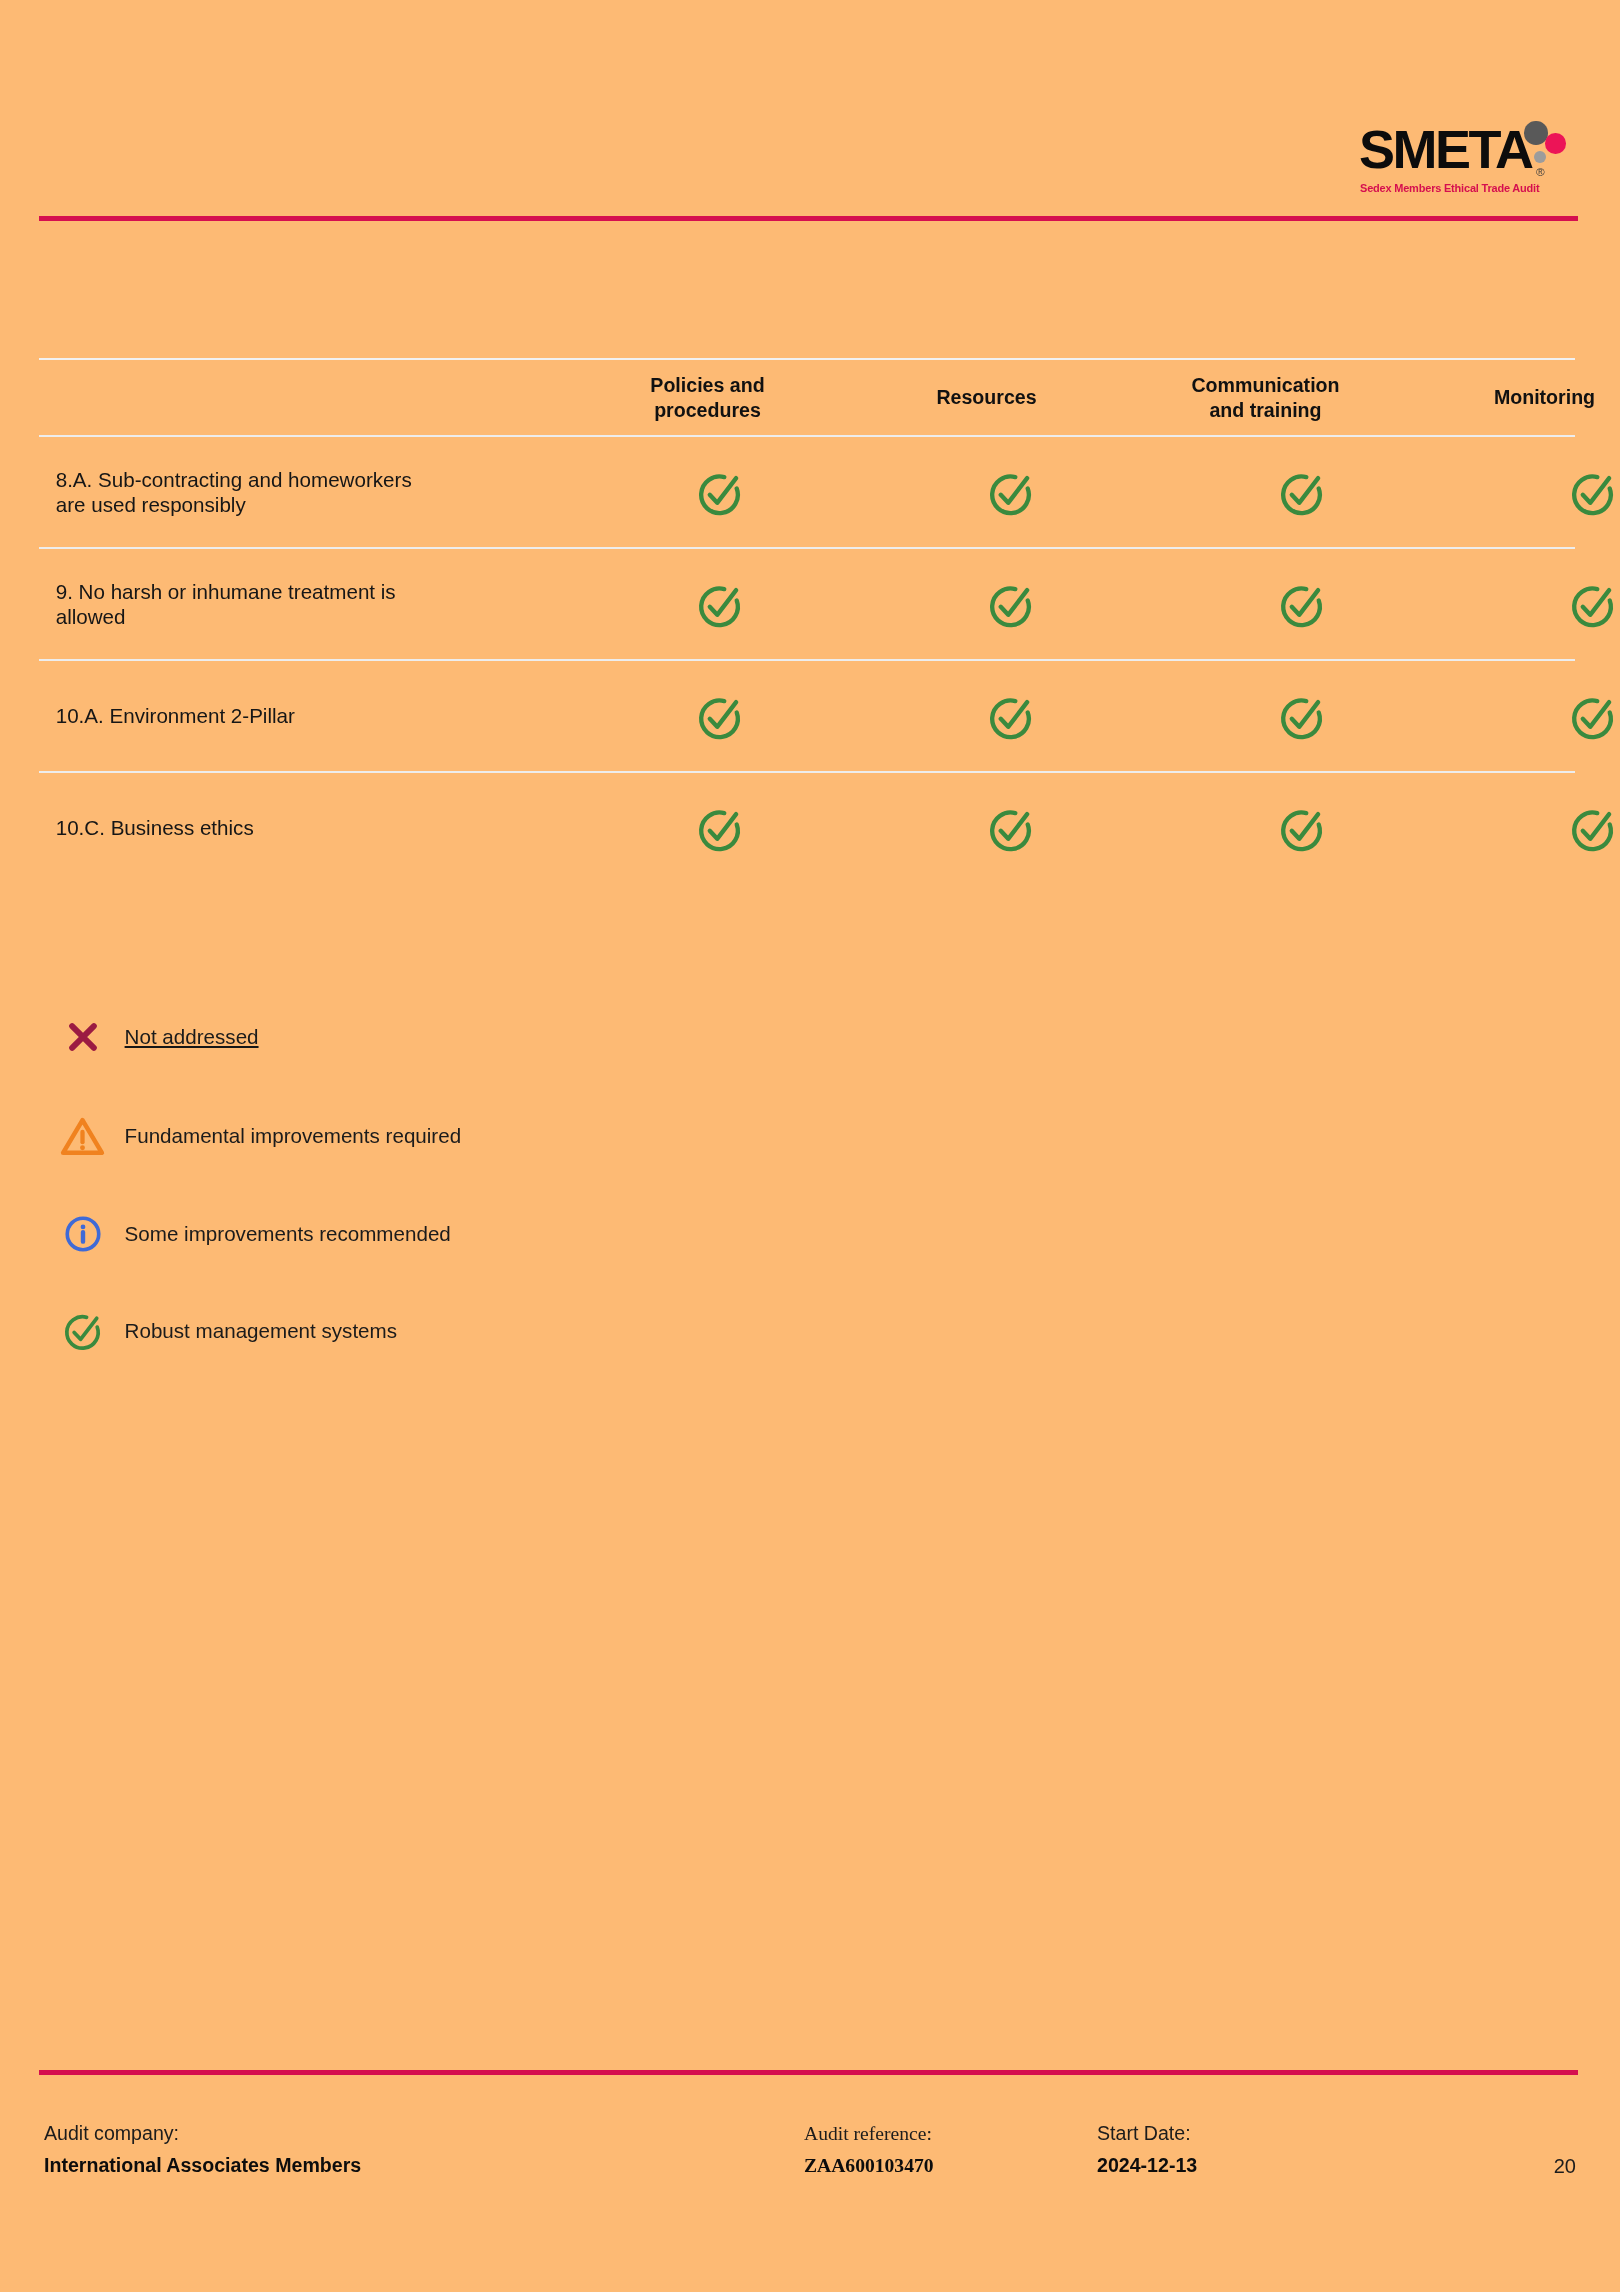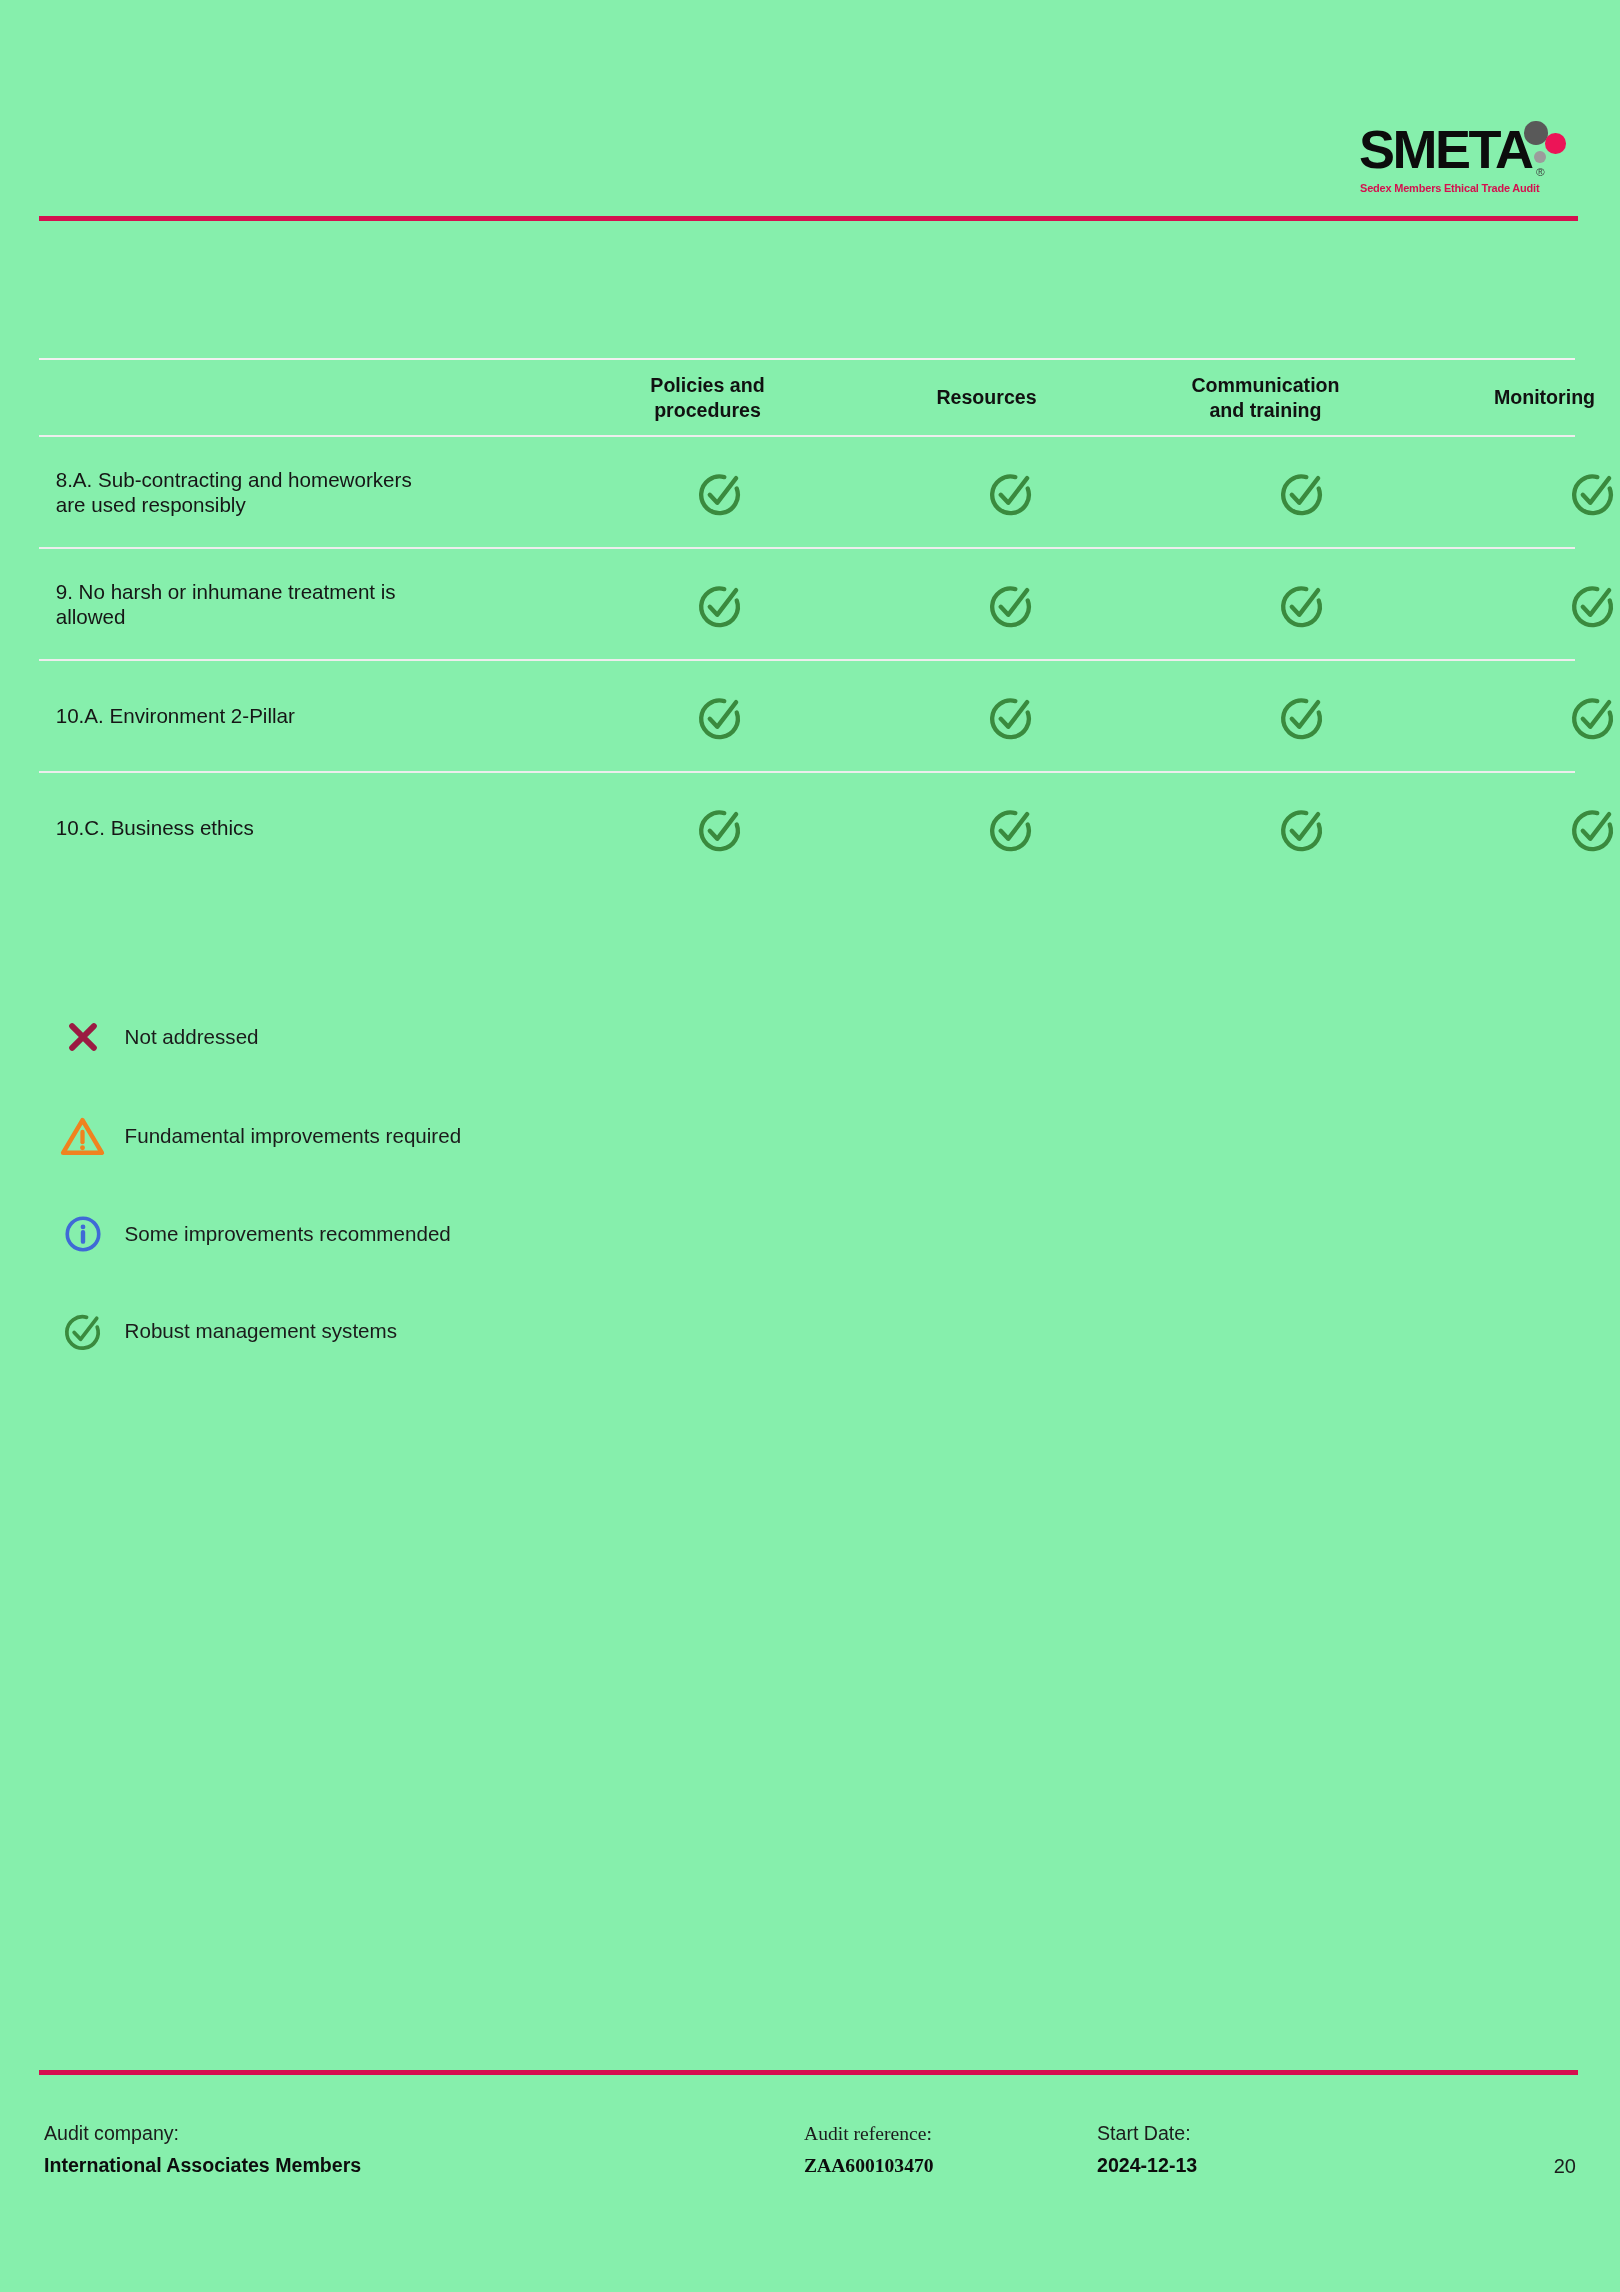--- a/index.html
+++ b/index.html
@@ -1,17 +1,17 @@
 <!DOCTYPE html>
 <html style="--pink: #d50f4f; --pink-dot: #ec1457;"><head>
 <meta charset="utf-8">
 <style>
   html,body { margin:0; padding:0; background:#ffffff; }
   .page {
-    position:relative; width:1620px; height:2293px; background:#86efac;
+    position:relative; width:1620px; height:2293px; background:#fdba74;
     font-family:"Liberation Sans","DejaVu Sans",sans-serif; color:#161616; overflow:hidden;
   }
 
   
   .logo-brand {
     position:absolute; left:1359px; top:125px;
     font-size:54px; font-weight:800; letter-spacing:-2.5px; line-height:49px; color:#0c0c0c;
   }
   .logo-dot { position:absolute; border-radius:50%; }
   .dot-big   { left:1524px; top:121px; width:23.5px; height:23.5px; background:#595959; }
@@ -33,21 +33,21 @@
   .head-cell span { font-size:19.6px; font-weight:700; line-height:24.5px; color:#111; white-space:pre-line; }
   .m-row { height:110px; border-top:2px solid #ededed; align-items:center;gap:36px; }
   .row-label { padding-left:16.7px; font-size:20.6px; line-height:25.5px; color:#161616; white-space:pre-line; }
   .status-cell { display:flex; align-items:center; justify-content:center; }
   .status-cell svg { width:55px; height:55px; }
 
   
   .legend-item { position:absolute; left:59px; height:49px; display:flex; align-items:center; }
   .legend-item .icon-box { width:47px; height:49px; display:flex; align-items:center; justify-content:center; }
   .legend-item .legend-label { margin-left:18.6px; font-size:20.6px; color:#1b1b1b; }
-  .li-0 { top:1012px; } .li-1 { top:1111px; } .li-2 { top:1209px; } .li-3 { top:1306px; }
+  .li-0 { top:1012px;text-decoration:underline; } .li-1 { top:1111px; } .li-2 { top:1209px; } .li-3 { top:1306px; }
 
   
   .footer-rule { position:absolute; left:39px; top:2070px; width:1539px; height:4.9px; background:var(--pink); }
   .footer-col { position:absolute; top:2123px; font-size:19.6px; line-height:21.6px; }
   .footer-col .f-label { color:#1c1c1c; }
   .footer-col .f-value { margin-top:10.8px; font-weight:700; color:#0d0d0d; }
   .fc-0 { left:44px; } .fc-1 { left:804px;font-family:Liberation Serif, serif; } .fc-2 { left:1097px; }
   .page-number { position:absolute; top:2155px; right:44px; font-size:20px; color:#1c1c1c; }
 </style>
 </head>

